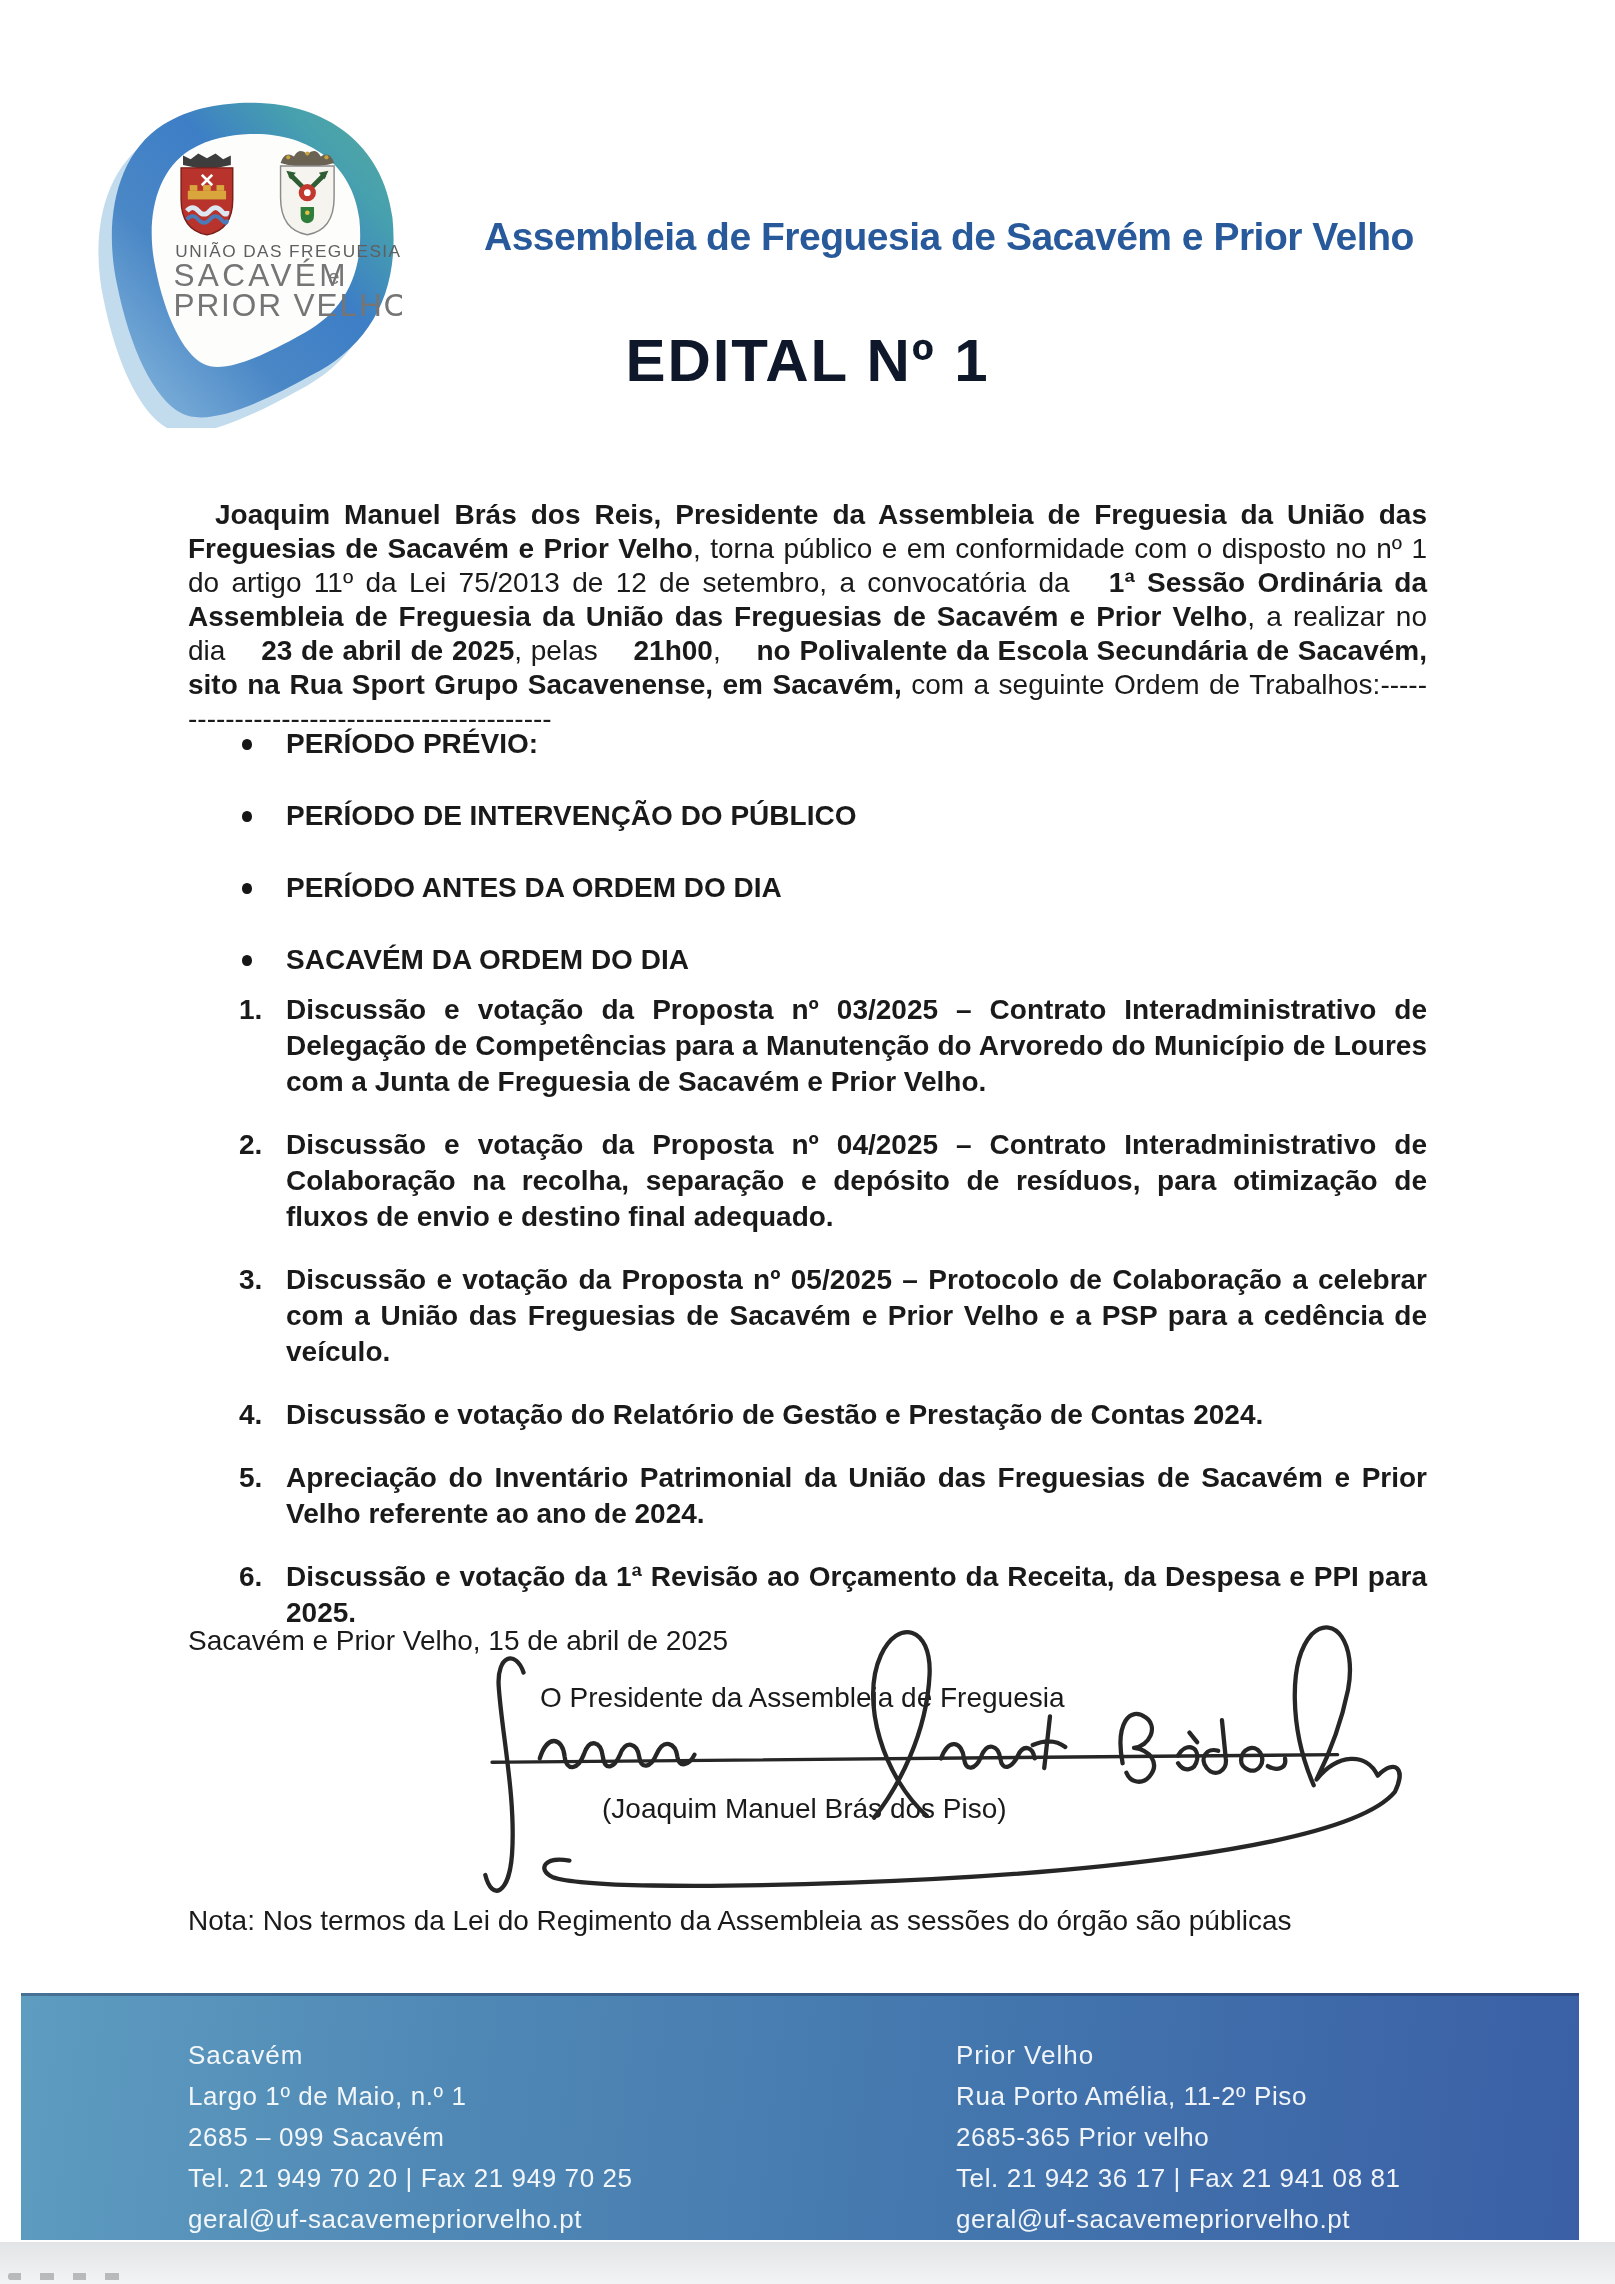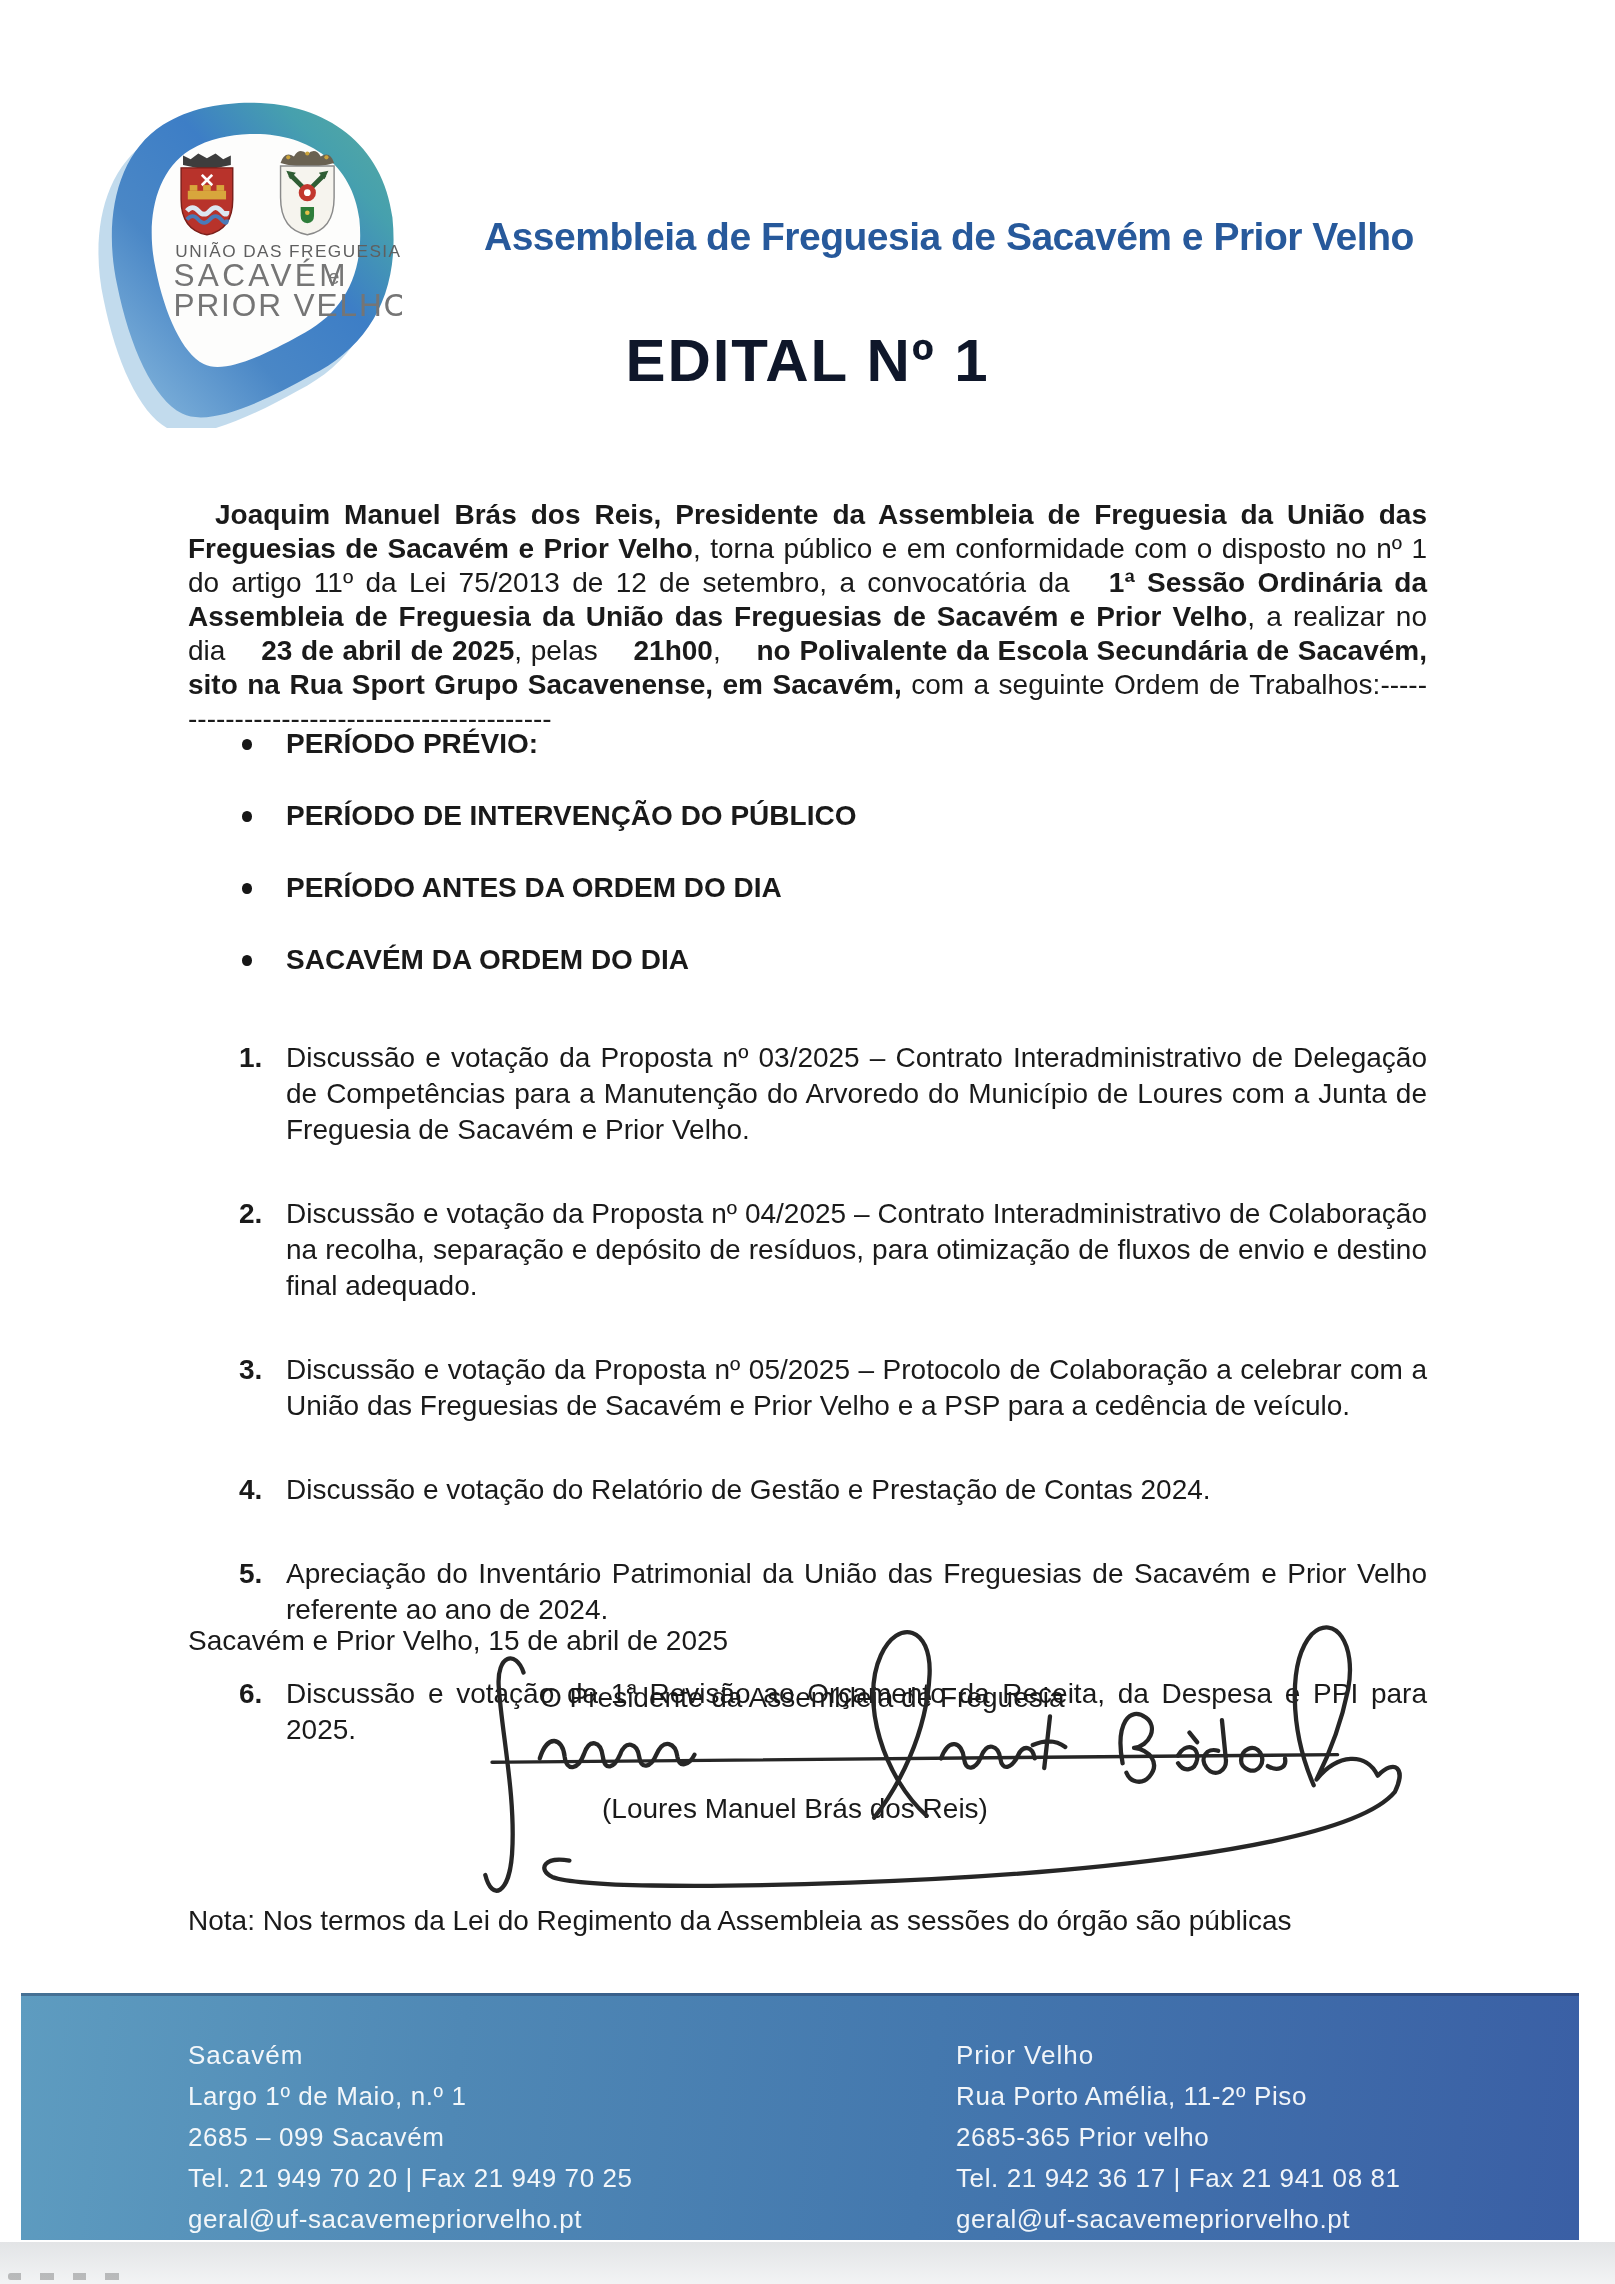--- a/index.html
+++ b/index.html
@@ -29,22 +29,22 @@
   .bullets{position:absolute;left:188px;top:726px;width:1239px;}
   .bullet-item{position:relative;padding-left:98px;font-weight:700;font-size:28px;
     line-height:36px;margin-bottom:36px;}
   .bullet-item .dot{position:absolute;left:54px;top:13.4px;width:9.6px;height:10.5px;
     border-radius:50%;background:#161616;}
 
   
   .aitems{position:absolute;left:188px;top:992px;width:1239px;}
   .aitem{position:relative;padding-left:98px;margin-bottom:27px;}
   .aitem .anum{position:absolute;left:51px;top:0;font-weight:700;font-size:28px;line-height:36px;}
-  .aitem .atext{display:block;font-weight:400;font-size:28px;line-height:36px;
-    text-align:justify;text-align-last:left;margin-top:48px;}
+  .aitem .atext{display:block;font-weight:700;font-size:28px;line-height:36px;
+    text-align:justify;text-align-last:left;}
 
   
   .dateline{position:absolute;left:188px;top:1625px;font-size:28px;}
   .signer-title{position:absolute;left:540px;top:1682px;font-size:28px;}
   .signer-name{position:absolute;left:602px;top:1793px;font-size:28px;}
   .signature{position:absolute;left:449px;top:1615px;width:965px;height:306px;pointer-events:none;}
   .note-line{position:absolute;left:188px;top:1905px;font-size:28px;}
 
   
   .footer-band{position:absolute;left:21px;top:1993px;width:1558px;height:247px;
@@ -173,21 +173,21 @@
       </div>
 
       <div class="aitem">
         <span class="anum">6.</span>
         <span class="atext">Discussão e votação da 1ª Revisão ao Orçamento da Receita, da Despesa e PPI para 2025.</span>
       </div>
     </div>
 
   <div class="dateline">Sacavém e Prior Velho, 15 de abril de 2025</div>
   <div class="signer-title">O Presidente da Assembleia de Freguesia</div>
-  <div class="signer-name">(Loures Manuel Brás dos Reis)</div>
+  <div class="signer-name">(Joaquim Manuel Brás dos Piso)</div>
 
   <svg class="signature" viewBox="0 0 1010 320" xmlns="http://www.w3.org/2000/svg" aria-hidden="true">
     <g fill="none" stroke="#262626" stroke-width="4.5" stroke-linecap="round" stroke-linejoin="round">
 
       <path d="M78,60 C70,36 50,42 52,74 C55,122 70,190 66,250 C63,292 45,300 38,272"></path>
 
       <path d="M95,150 c8,-26 24,-22 26,-2 c2,16 14,14 20,-2 c6,-18 18,-14 20,2 c2,16 12,12 18,-2 c6,-16 18,-12 20,2 c2,14 12,12 18,-2 c8,-18 20,-12 22,2 c2,12 12,10 18,-2"></path>
 
       <path d="M45,154 L930,146" stroke-width="3.5"></path>
 

